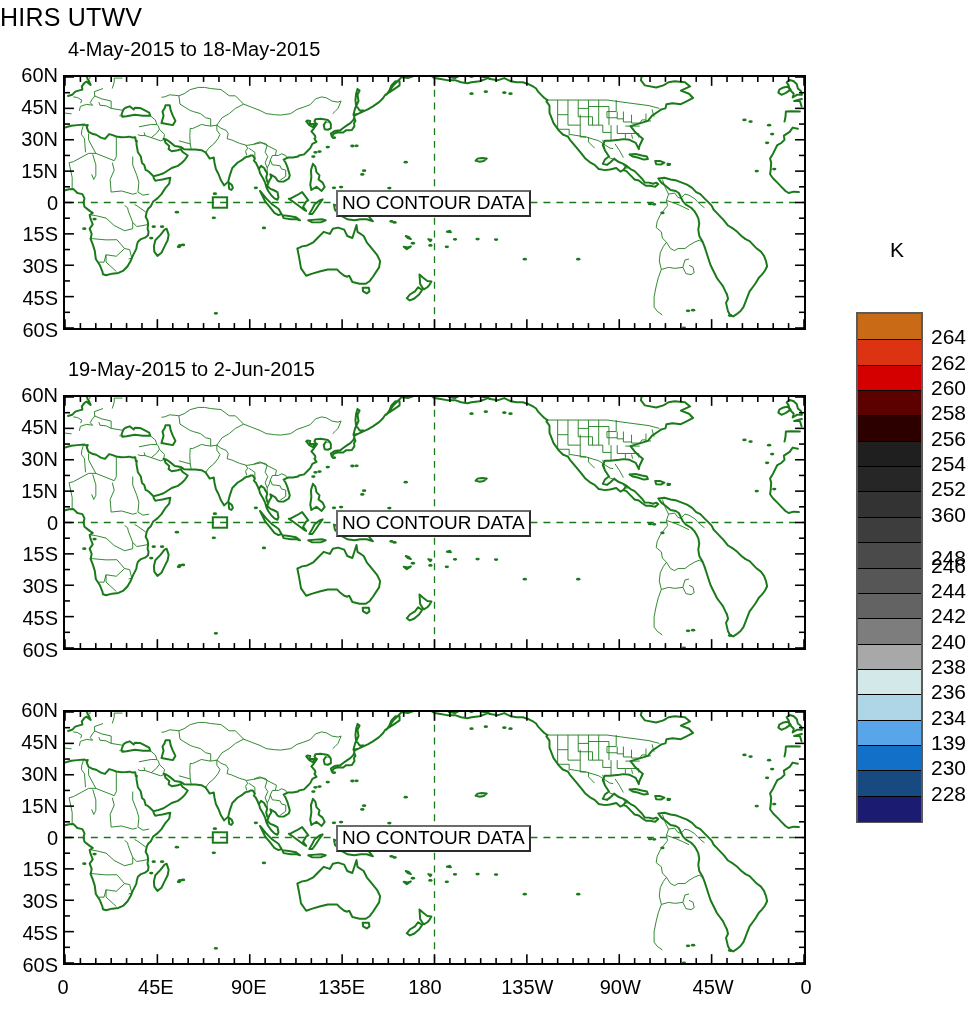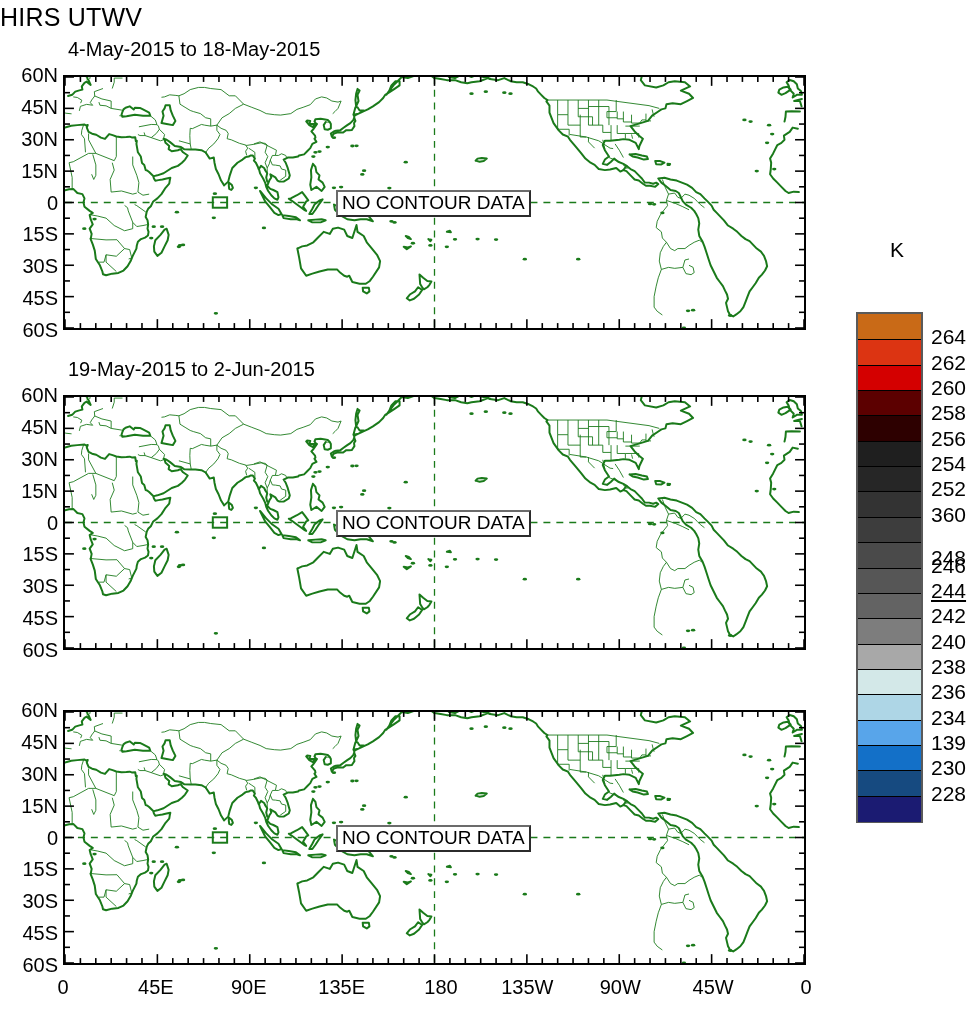--- a/index.html
+++ b/index.html
@@ -1217,21 +1217,21 @@
         </g>
       </svg>
     </div>
   <div class="nocontour" id="note-3" style="left:336px; top:825px;">NO CONTOUR DATA</div>
 
   <div id="xlabels">
       <div class="xtick-label" style="left: 63px; top: 977px;">0</div>
       <div class="xtick-label" style="left: 155.875px; top: 977px;">45E</div>
       <div class="xtick-label" style="left: 248.75px; top: 977px;">90E</div>
       <div class="xtick-label" style="left: 341.625px; top: 977px;">135E</div>
-      <div class="xtick-label" style="left: 441px; top: 977px;">180</div>
+      <div class="xtick-label" style="left: 425px; top: 977px;">180</div>
       <div class="xtick-label" style="left: 527.375px; top: 977px;">135W</div>
       <div class="xtick-label" style="left: 620.25px; top: 977px;">90W</div>
       <div class="xtick-label" style="left: 713.125px; top: 977px;">45W</div>
       <div class="xtick-label" style="left: 806px; top: 977px;">0</div>
     </div>
 
   <div id="colorbar-group">
     <div class="cb-unit">K</div>
     <div id="colorbar">
         <div class="cb-band" style="background: rgb(201, 106, 23); top: 0px; height: 25.95px;"></div>
@@ -1259,21 +1259,21 @@
         <div class="cb-tick-label" style="top: 96.35px;">264</div>
         <div class="cb-tick-label" style="top: 121.7px;">262</div>
         <div class="cb-tick-label" style="top: 147.05px;">260</div>
         <div class="cb-tick-label" style="top: 172.4px;">258</div>
         <div class="cb-tick-label" style="top: 197.75px;">256</div>
         <div class="cb-tick-label" style="top: 223.1px;">254</div>
         <div class="cb-tick-label" style="top: 248.45px;">252</div>
         <div class="cb-tick-label" style="top: 273.8px;">360</div>
         <div class="cb-tick-label" style="top: 299.15px; margin-top: 18px;">248</div>
         <div class="cb-tick-label" style="top: 324.5px;">246</div>
-        <div class="cb-tick-label" style="top: 349.85px; text-decoration: underline;">244</div>
+        <div class="cb-tick-label" style="top: 349.85px;">244</div>
         <div class="cb-tick-label" style="top: 375.2px;">242</div>
         <div class="cb-tick-label" style="top: 400.55px;">240</div>
         <div class="cb-tick-label" style="top: 425.9px;">238</div>
         <div class="cb-tick-label" style="top: 451.25px;">236</div>
         <div class="cb-tick-label" style="top: 476.6px;">234</div>
         <div class="cb-tick-label" style="top: 501.95px;">139</div>
         <div class="cb-tick-label" style="top: 527.3px;">230</div>
         <div class="cb-tick-label" style="top: 552.65px;">228</div>
       </div>
   </div>

